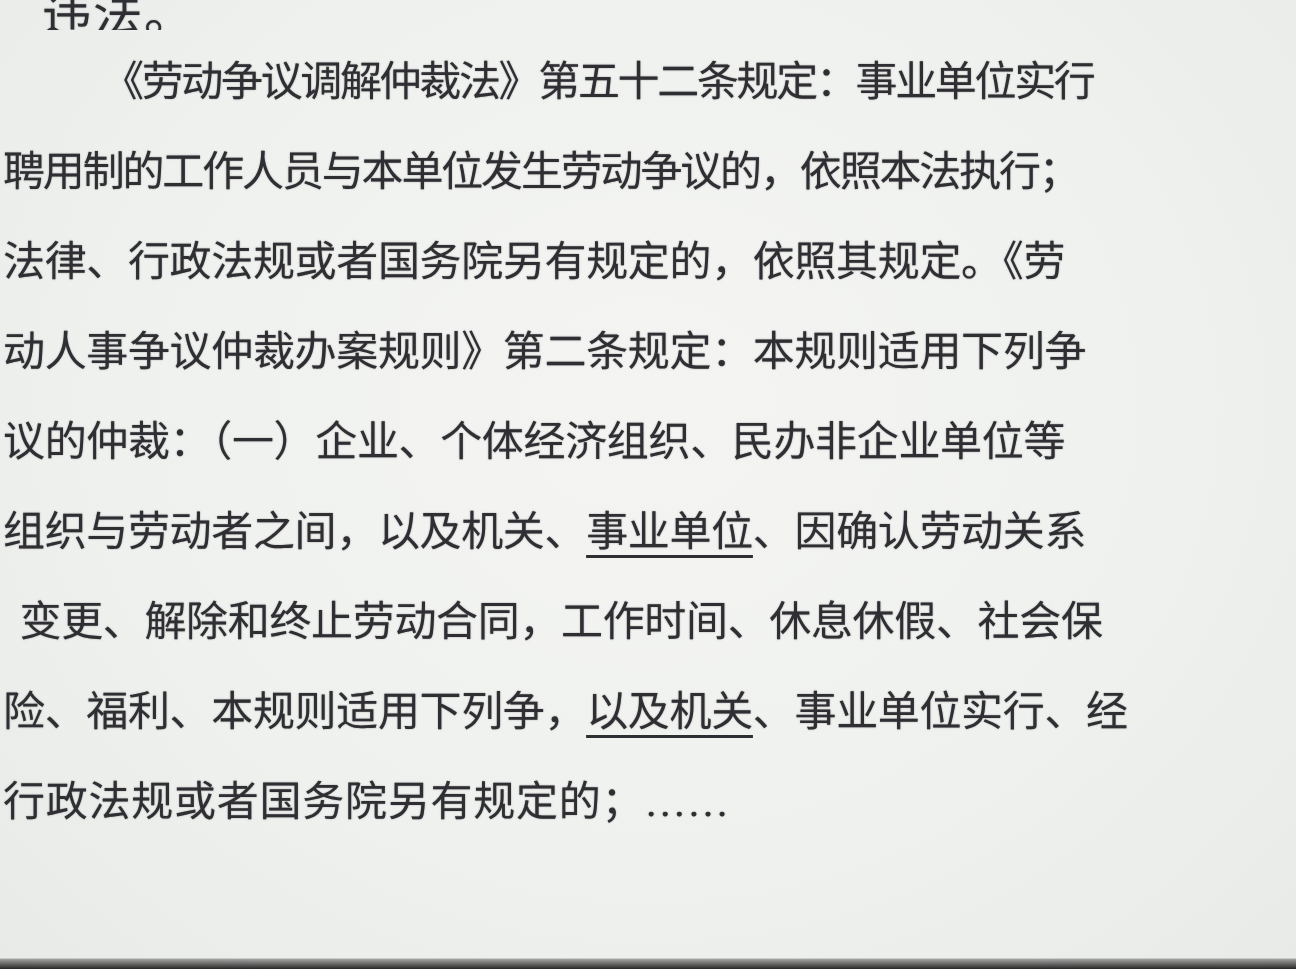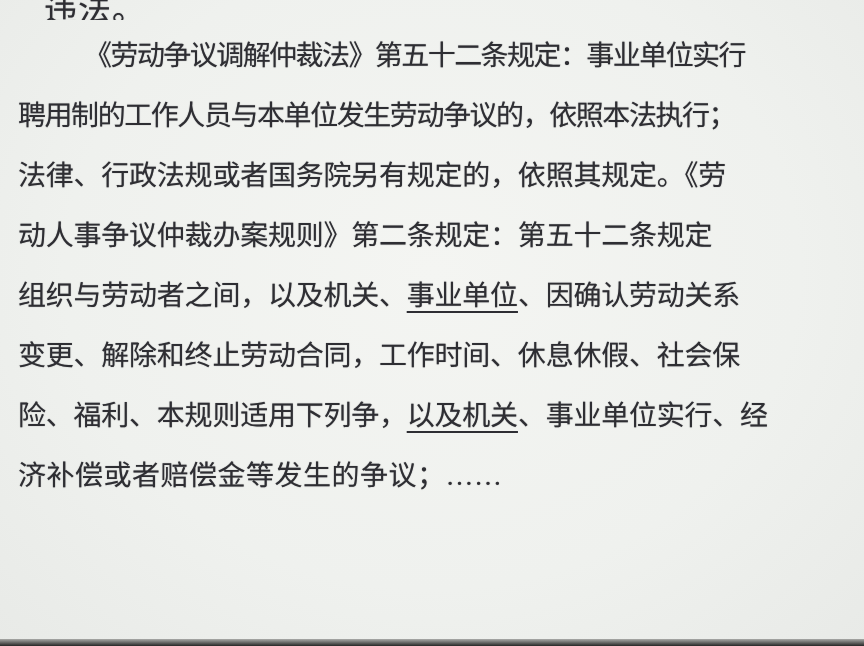--- a/index.html
+++ b/index.html
@@ -10,21 +10,21 @@
     width: 864px;
     height: 646px;
     overflow: hidden;
     position: relative;
     background: radial-gradient(ellipse at 50% 42%, #f4f5f2 0%, #eff1ee 60%, #e8eae7 100%);
     font-family: "Liberation Serif", "DejaVu Serif", serif;
   }
   .page {
     position: absolute;
     inset: 0;
-    padding: 0 18px;
+    padding: 0 2px;
     color: #2e2e33;
     text-shadow: 0 0 1px rgba(46, 46, 51, 0.55);
   }
   
   .clip-line {
     height: 20px;
     overflow: hidden;
     position: relative;
   }
   .clip-line .clip-text {
@@ -62,20 +62,21 @@
 <body>
 
 <div class="page">
   <div class="clip-line">
     <span class="clip-text">违法。</span>
   </div>
   <div class="paragraph">
       <div class="line" style="text-indent: 66px; letter-spacing: -1.56px;"><span>《劳动争议调解仲裁法》第五十二条规定：事业单位实行</span></div>
       <div class="line" style="letter-spacing: -1.44px;"><span>聘用制的工作人员与本单位发生劳动争议的，依照本法执行；</span></div>
       <div class="line" style="letter-spacing: -0.23px;"><span>法律、行政法规或者国务院另有规定的，依照其规定。《劳</span></div>
-      <div class="line" style="letter-spacing: -0.23px;"><span>动人事争议仲裁办案规则》第二条规定：第五十二条规定</span></div>
+      <div class="line" style="letter-spacing: -0.23px;"><span>动人事争议仲裁办案规则》第二条规定：本规则适用下列争</span></div>
+      <div class="line" style="letter-spacing: -0.23px;"><span>议的仲裁：（一）企业、个体经济组织、民办非企业单位等</span></div>
       <div class="line" style="letter-spacing: -0.23px;"><span>组织与劳动者之间，以及机关、</span><span class="u">事业单位</span><span>、因确认劳动关系</span></div>
-      <div class="line" style="letter-spacing: -0.23px;"><span>变更、解除和终止劳动合同，工作时间、休息休假、社会保</span></div>
+      <div class="line" style="letter-spacing: -0.23px; margin-left: 11px;"><span>变更、解除和终止劳动合同，工作时间、休息休假、社会保</span></div>
       <div class="line" style="letter-spacing: -0.23px;"><span>险、福利、本规则适用下列争，</span><span class="u">以及机关</span><span>、事业单位实行、经</span></div>
-      <div class="line" style="letter-spacing: 0.5px;"><span>济补偿或者赔偿金等发生的争议；……</span></div>
+      <div class="line" style="letter-spacing: 0.5px;"><span>行政法规或者国务院另有规定的；……</span></div>
     </div>
   <div class="bottom-edge"></div>
 </div>
 
 </body></html>

